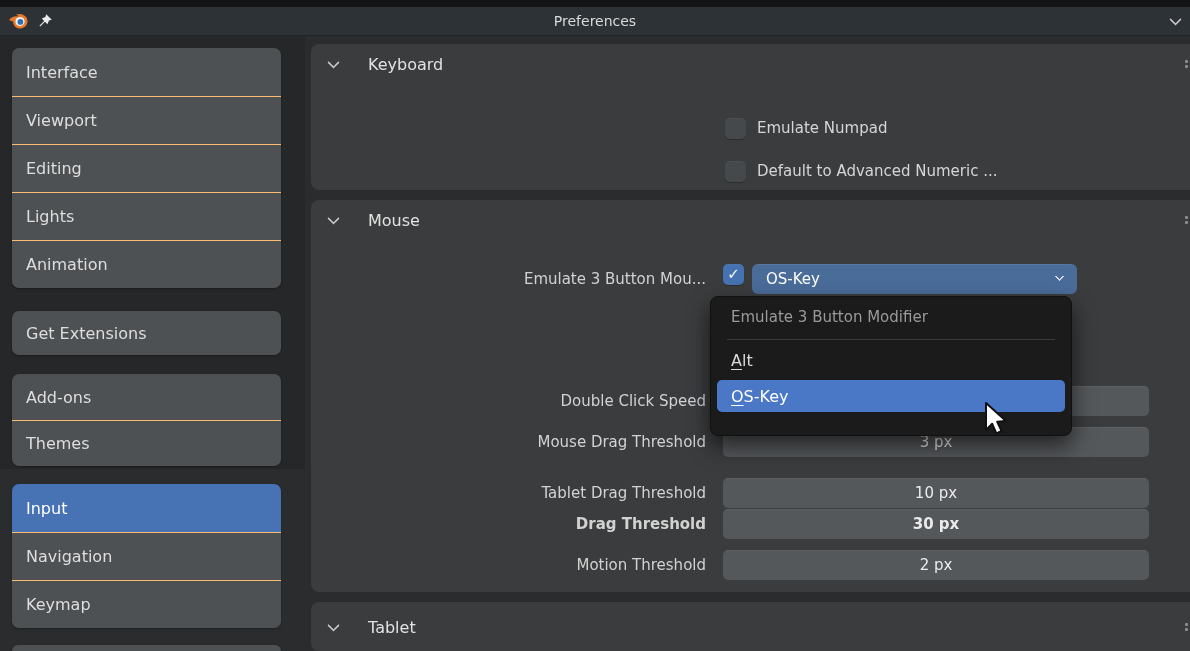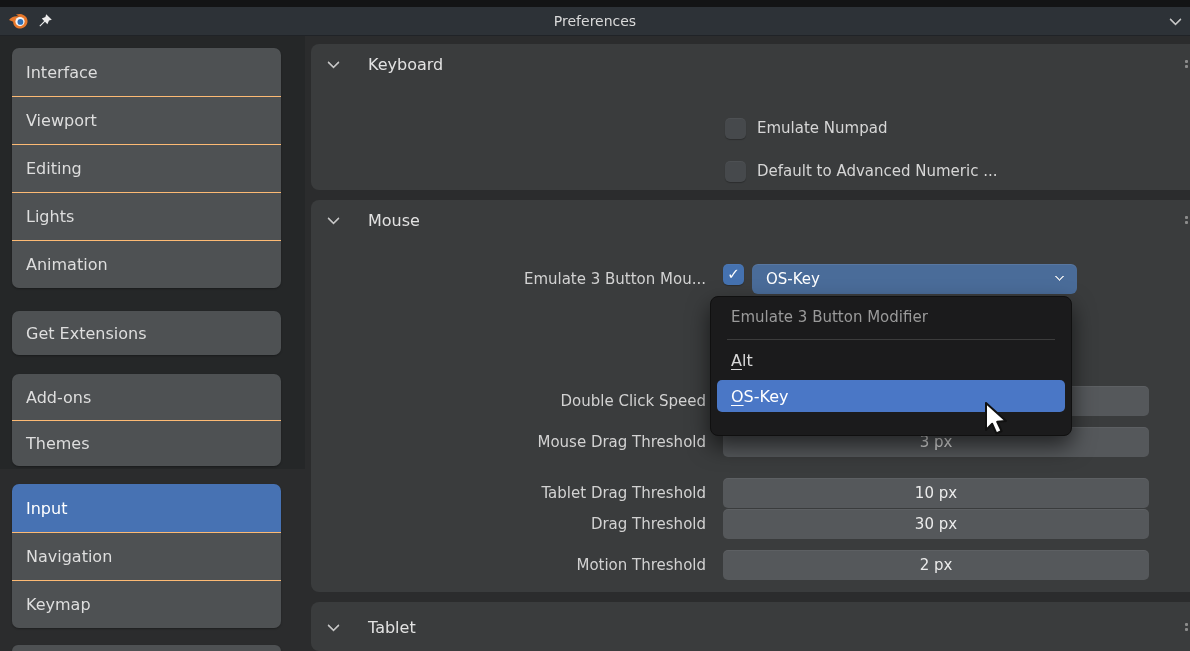--- a/index.html
+++ b/index.html
@@ -100,21 +100,21 @@
   .dropdown {
     position:absolute; left:441px; top:0; width:325px; height:30px;
     background:#4a6c99; border-radius:6px; display:flex; align-items:center;
     padding-left:14px; font-size:15px; color:#ffffff; cursor:default;
     box-shadow:inset 0 1px 0 rgba(255,255,255,.08);
   }
   .dropdown .chev { position:absolute; right:14px; top:9px; width:7px; height:7px;
     border-color:#d4dae2; }
   
   #mrow0 { top:186px; } #mrow1 { top:227px; } #mrow2 { top:255px;margin-top:23px; }
-  #mrow3 { top:309px; } #mrow4 { top:350px; }
+  #mrow3 { top:309px;font-weight:bold; } #mrow4 { top:350px; }
   
   .menu {
     position:absolute; left:710px; top:296px; width:362px; height:140px;
     background:#1b1b1c; border:1px solid #101010; border-radius:8px;
     box-shadow:0 10px 22px rgba(0,0,0,.6); z-index:10;
     padding-top:6px;
   }
   .menu-title { height:28px; display:flex; align-items:center; padding-left:20px;
     font-size:15px; color:#9a9a9a; }
   .menu-sep { height:1px; background:#3c3c3c; margin:8px 16px 4px 16px; }

